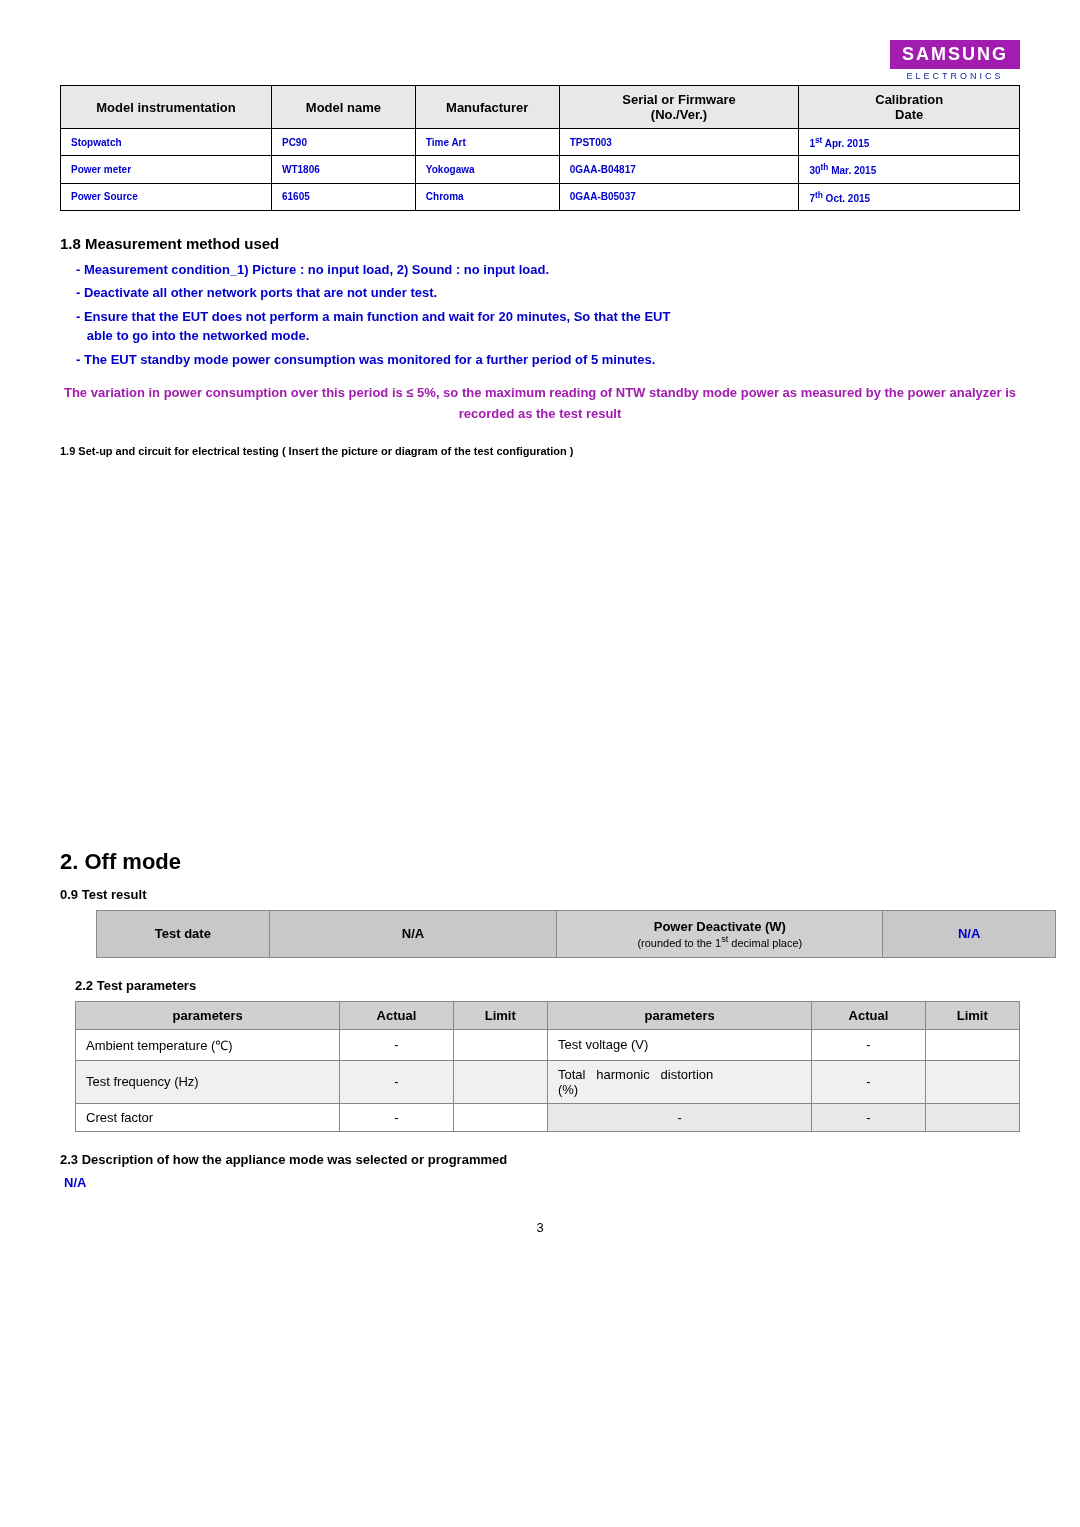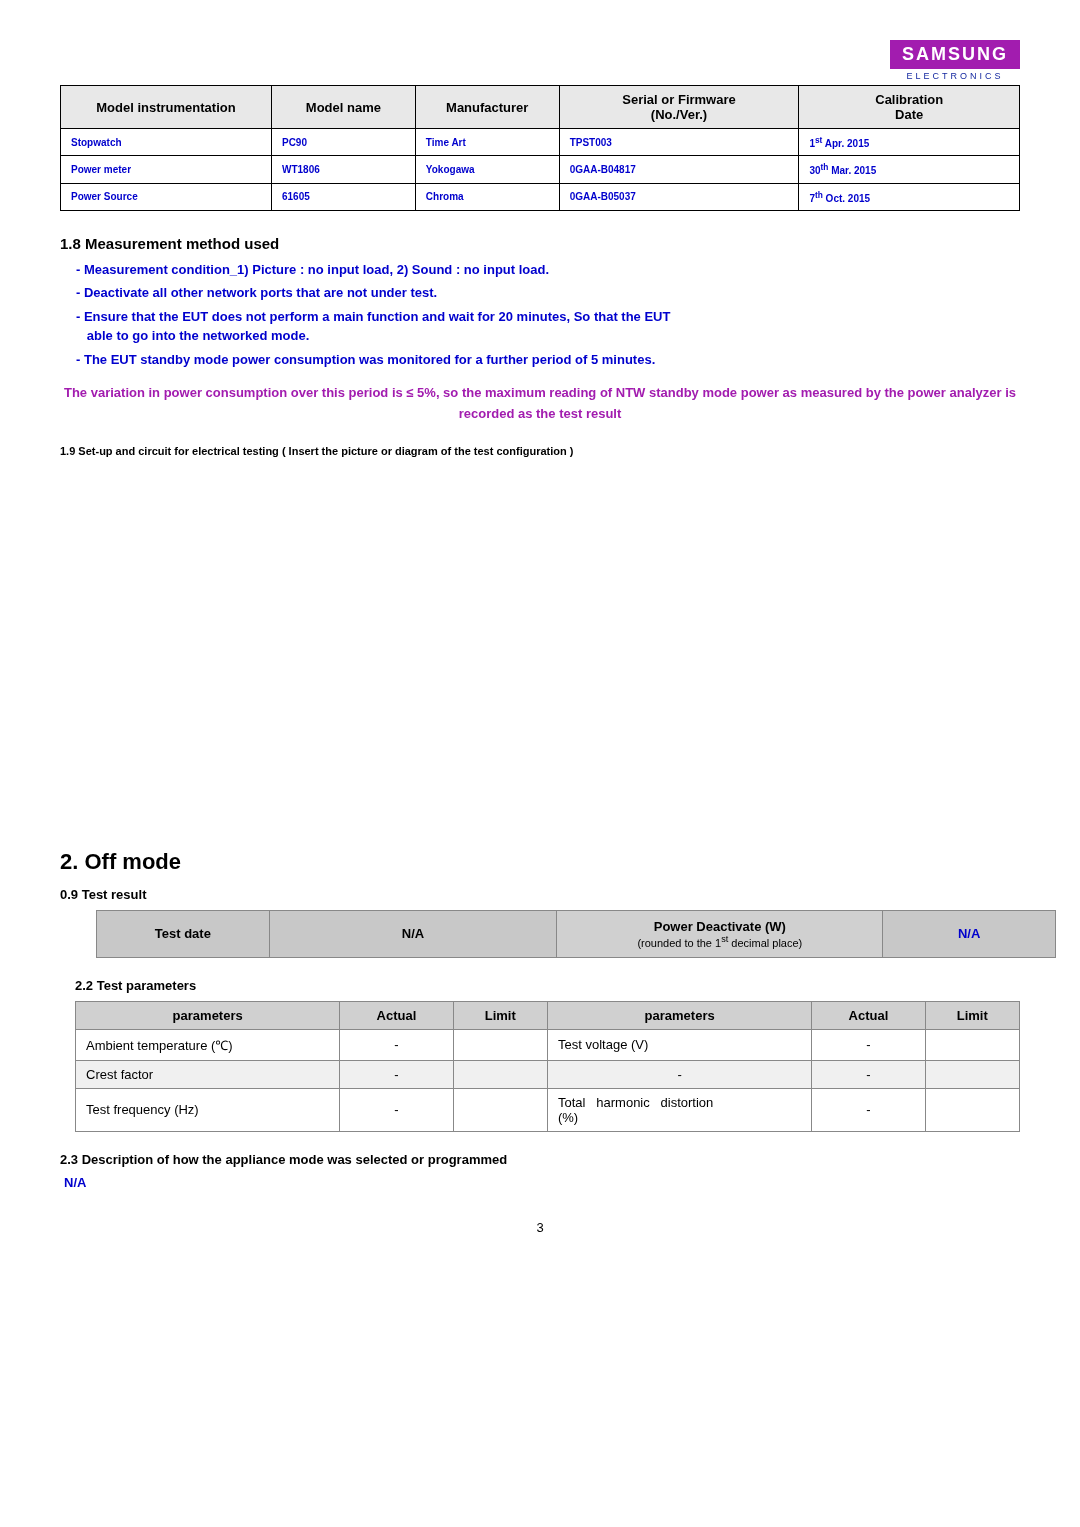--- a/index.html
+++ b/index.html
@@ -275,35 +275,35 @@
     <tbody>
       <tr>
         <td>Ambient temperature (℃)</td>
         <td class="centered">-</td>
         <td></td>
         <td>Test voltage (V)</td>
         <td class="centered">-</td>
         <td></td>
       </tr>
       <tr>
+        <td>Test frequency (Hz)</td>
+        <td class="centered">-</td>
+        <td></td>
+        <td>Total&nbsp;&nbsp;&nbsp;harmonic&nbsp;&nbsp;&nbsp;distortion<br>(%)</td>
+        <td class="centered">-</td>
+        <td></td>
+      </tr>
+      <tr>
         <td>Crest factor</td>
         <td class="centered">-</td>
         <td></td>
         <td class="centered shaded">-</td>
         <td class="centered shaded">-</td>
         <td class="shaded"></td>
       </tr>
-      <tr>
-        <td>Test frequency (Hz)</td>
-        <td class="centered">-</td>
-        <td></td>
-        <td>Total&nbsp;&nbsp;&nbsp;harmonic&nbsp;&nbsp;&nbsp;distortion<br>(%)</td>
-        <td class="centered">-</td>
-        <td></td>
-      </tr>
     </tbody>
   </table>
 </div>
 
 <div class="section-2-3">
   <div class="subsection-title">2.3 Description of how the appliance mode was selected or programmed</div>
   <div class="blue-text" style="margin-left:4px; font-size:13px;">N/A</div>
 </div>
 
 <div class="page-number">3</div>

